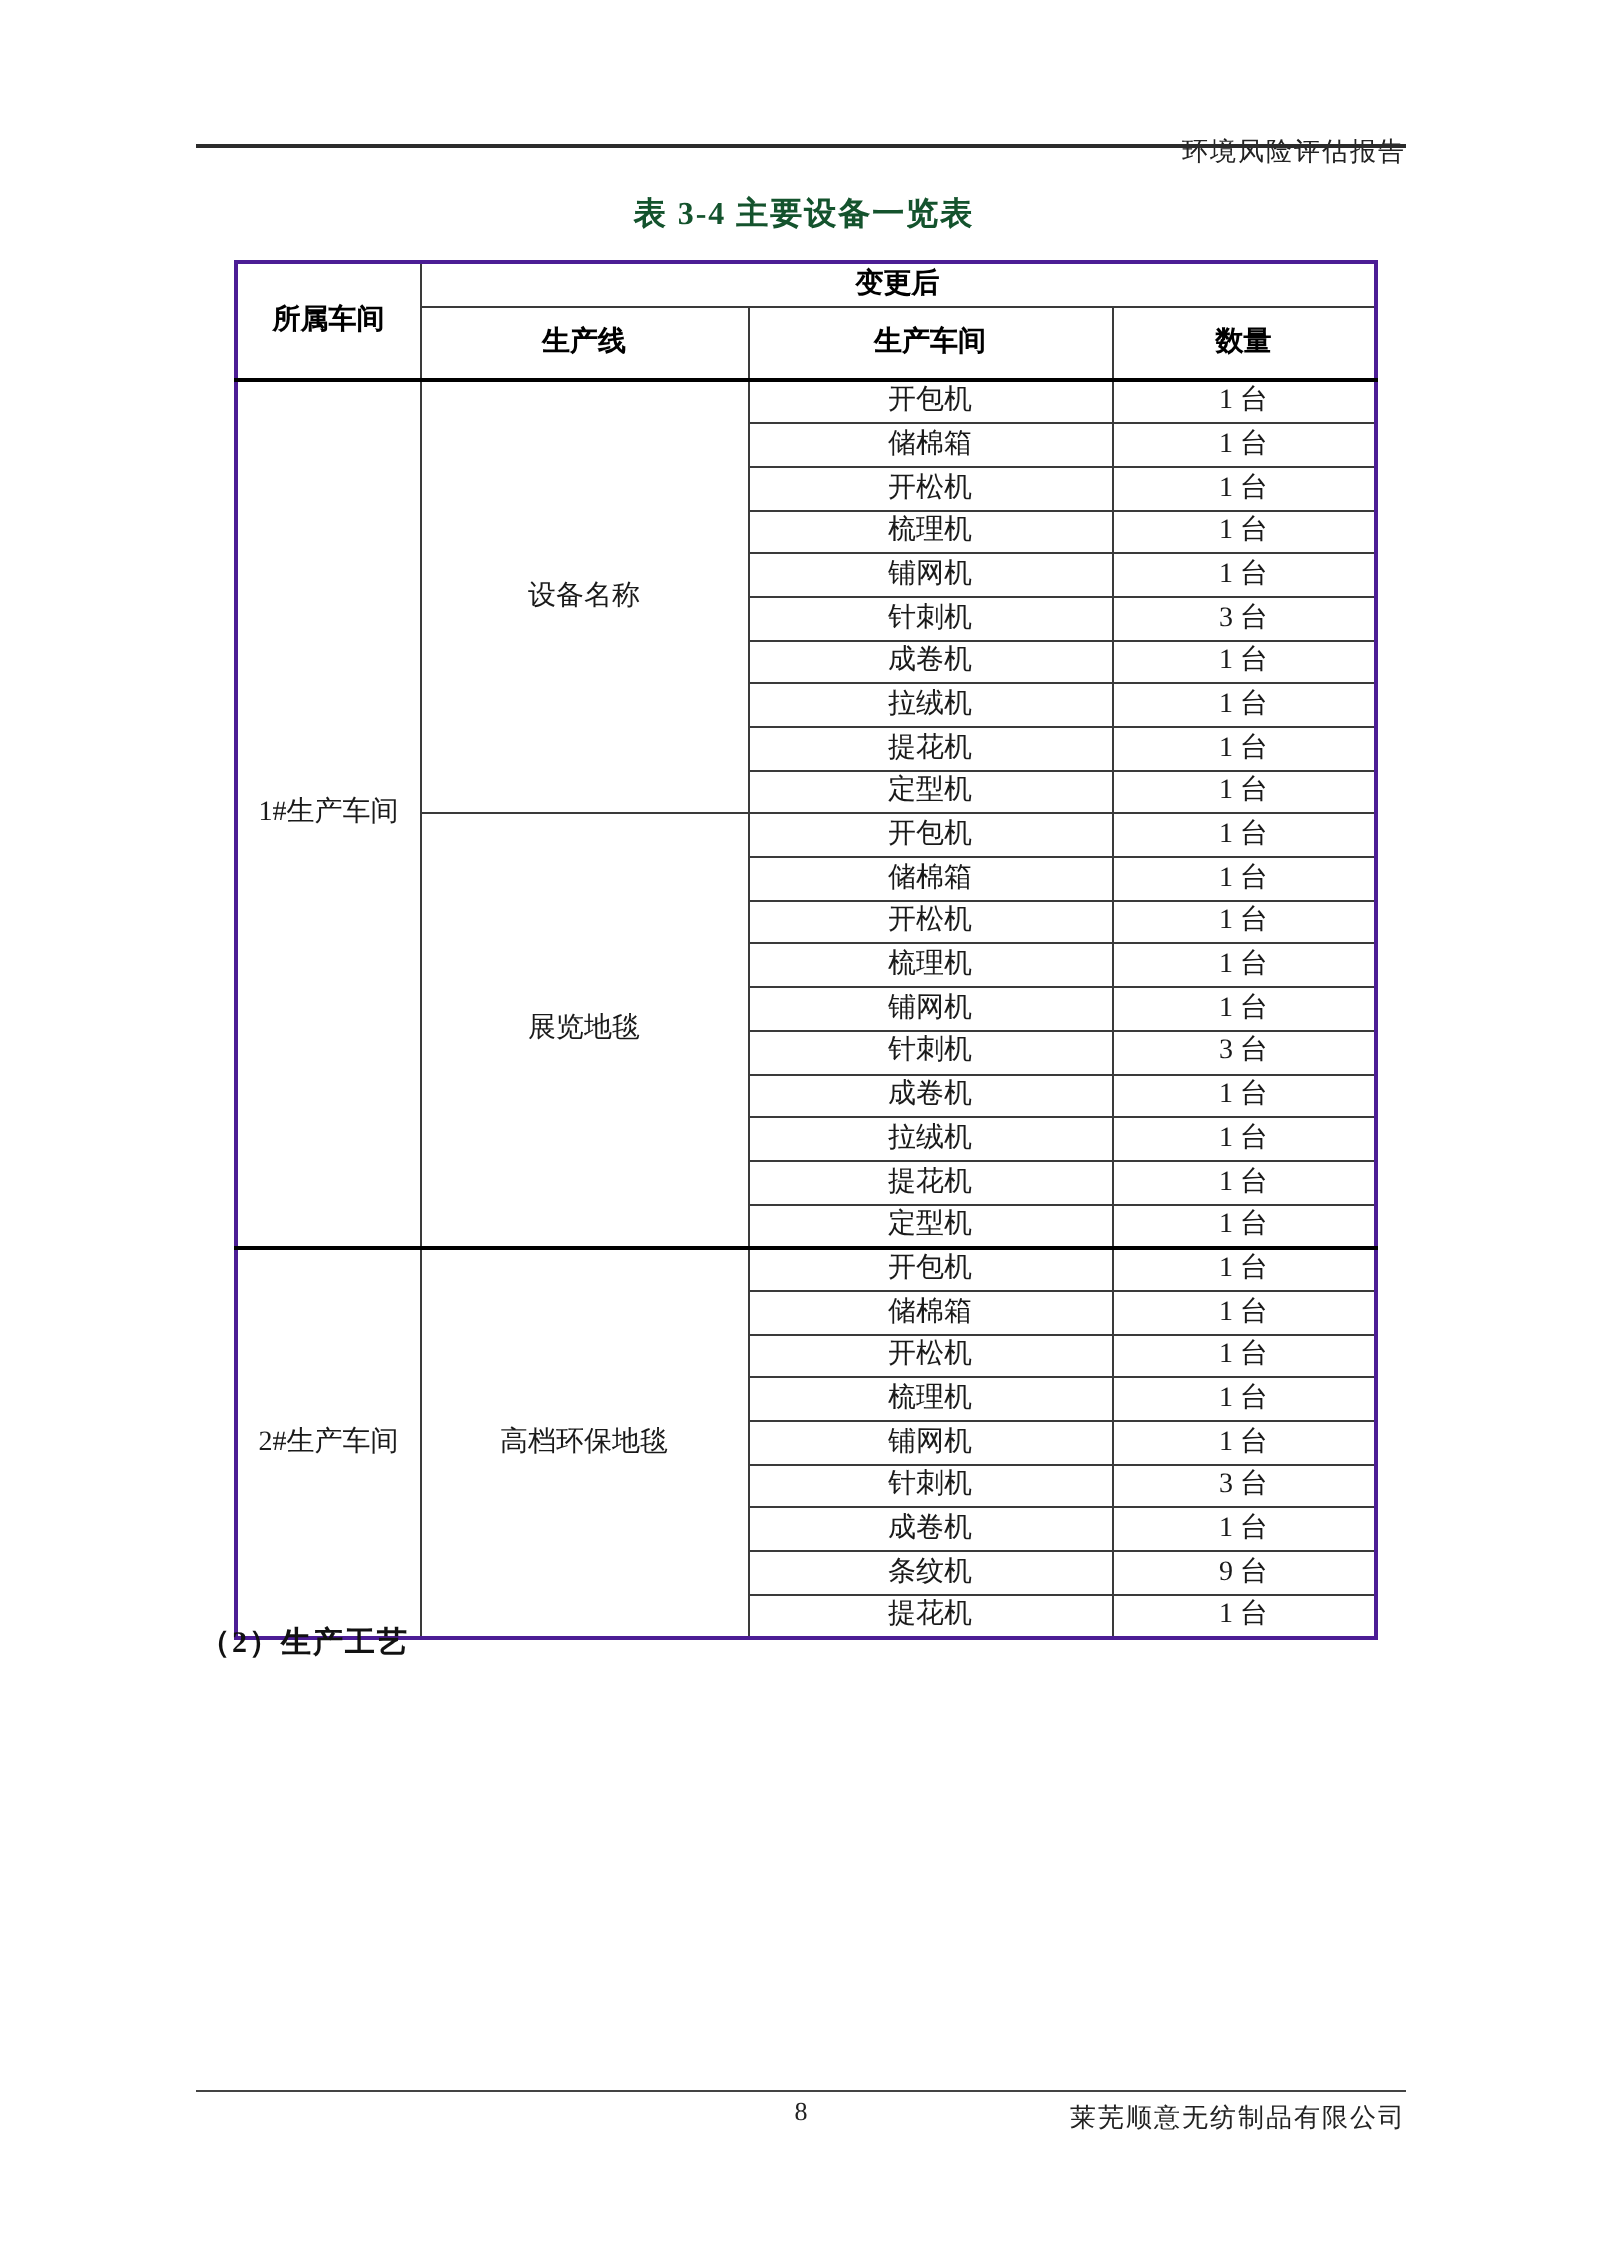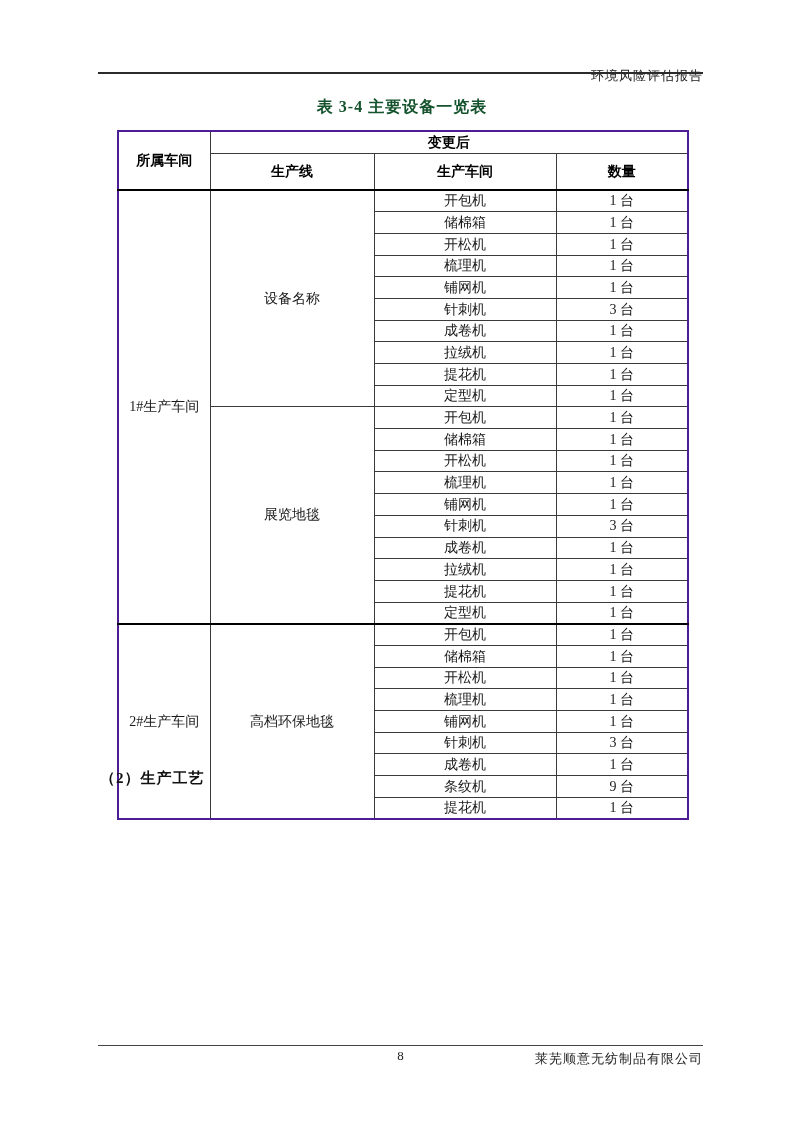--- a/index.html
+++ b/index.html
@@ -35,21 +35,21 @@
     padding: 0; font-size: 14px; line-height: 1.1;
     overflow: hidden; white-space: nowrap;
   }
   .equipment-table th { font-weight: bold; color: #000; }
   .equipment-table thead tr { height: 22px; }
   .equipment-table thead tr.sub { height: 37px; border-radius: 11px; }
   .equipment-table tbody tr { height: 21.7px; }
   .equipment-table th.hdr-bottom { border-bottom: 2px solid #000; }
   .equipment-table tbody tr.group-start > td { border-top: 2px solid #000; }
   .section-heading {
-    position: absolute; top: 769px; left: 100px;
+    position: absolute; top: 812px; left: 100px;
     font-size: 15px; font-weight: bold; color: #111; letter-spacing: 1px;
   }
   .footer-rule {
     position: absolute; top: 1045px; left: 98px; width: 605px; height: 1px;
     background: #444;
   }
   .footer-row {
     position: absolute; top: 1048px; left: 98px; width: 605px; height: 18px;
   }
   .footer-page-number {

